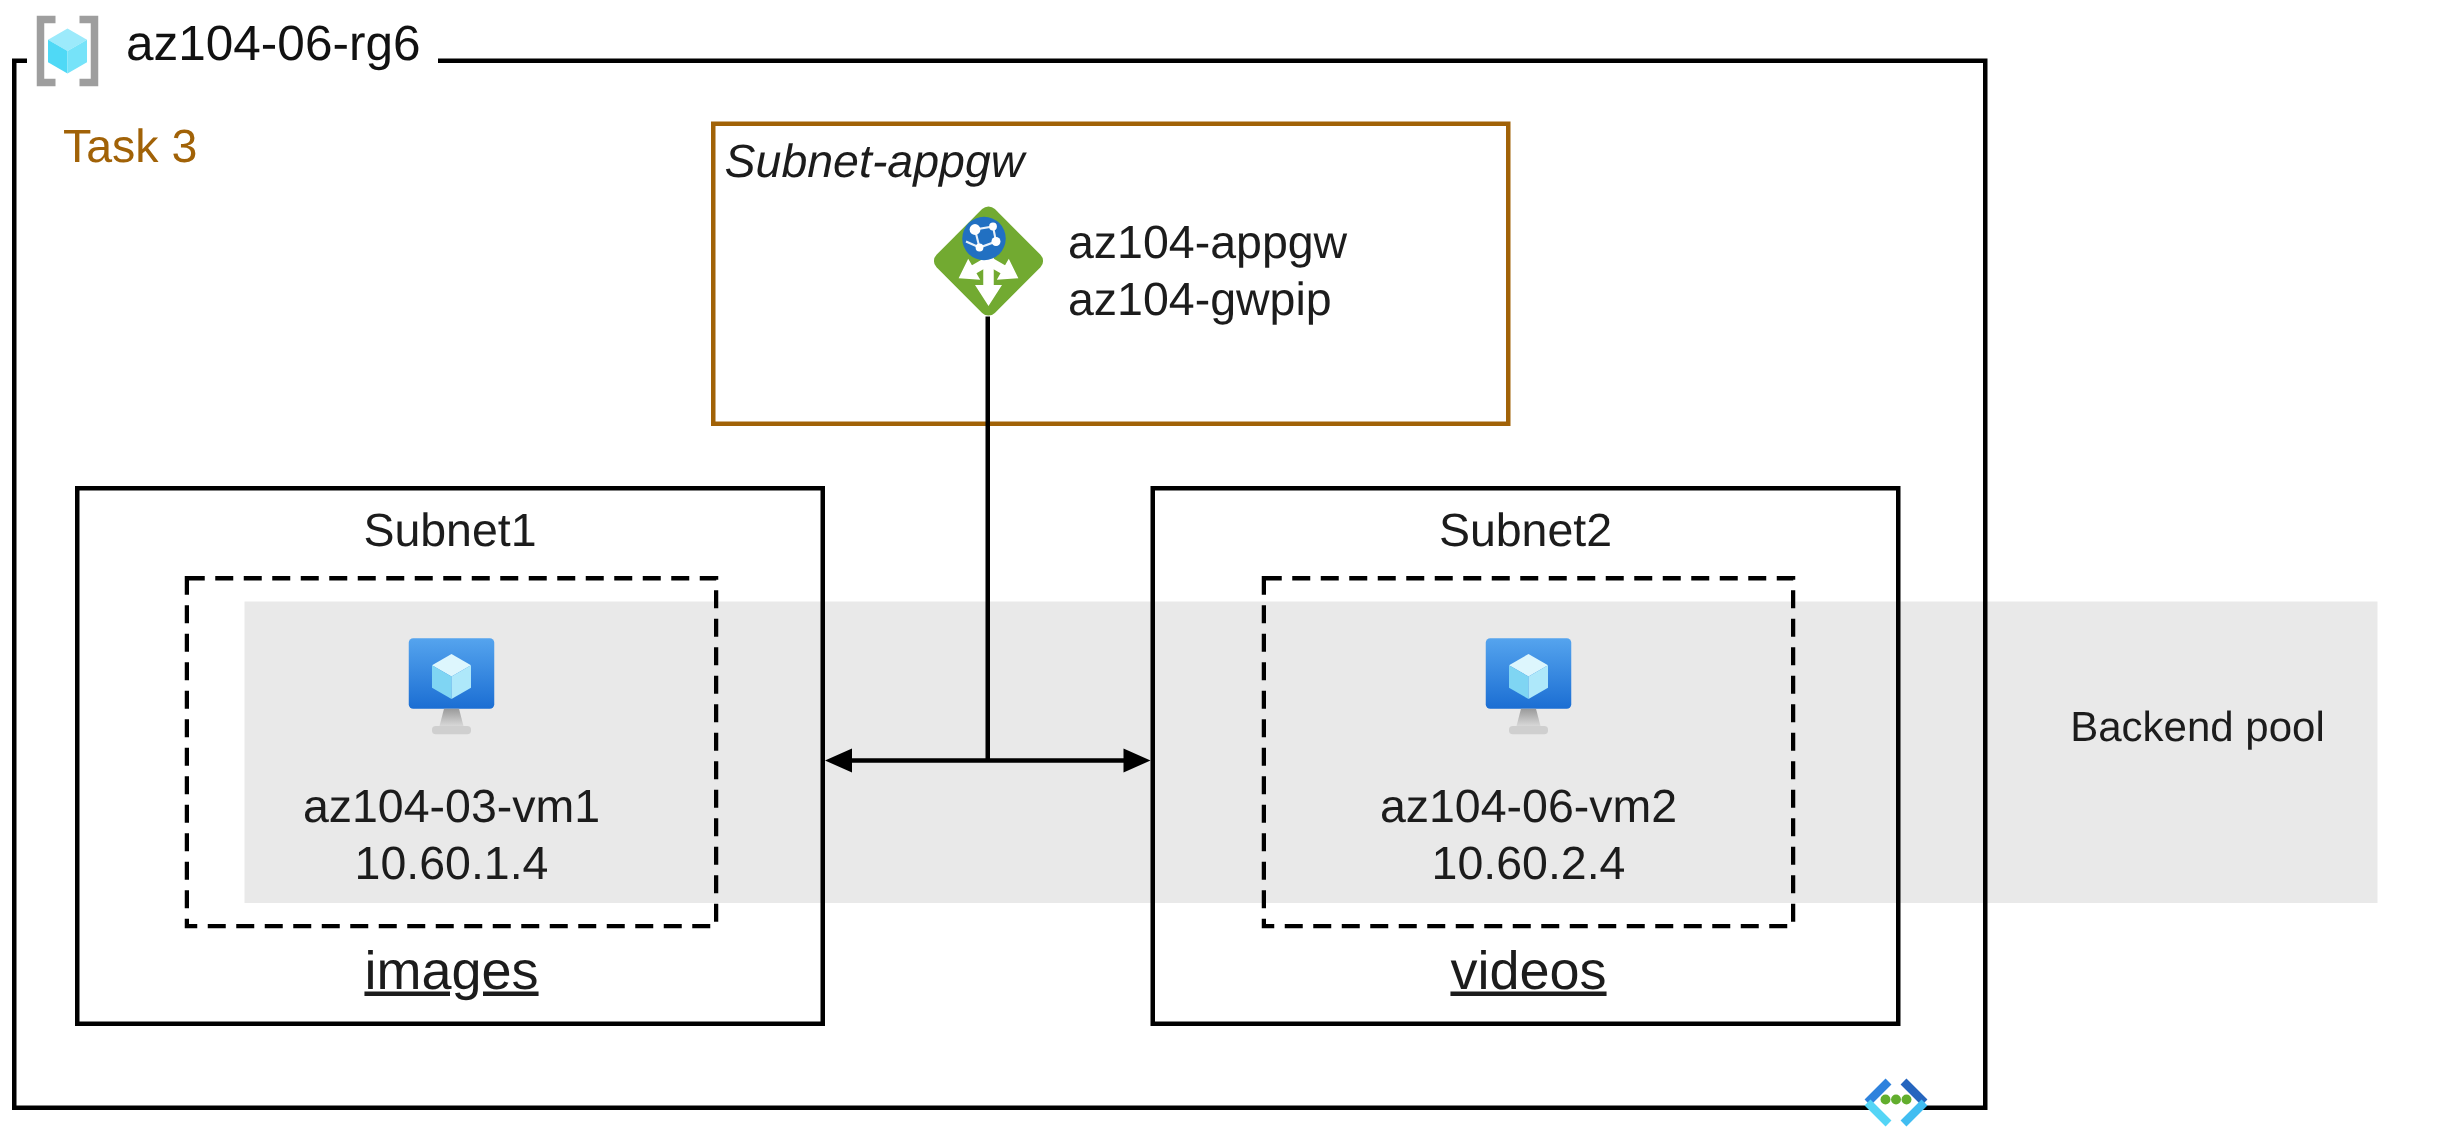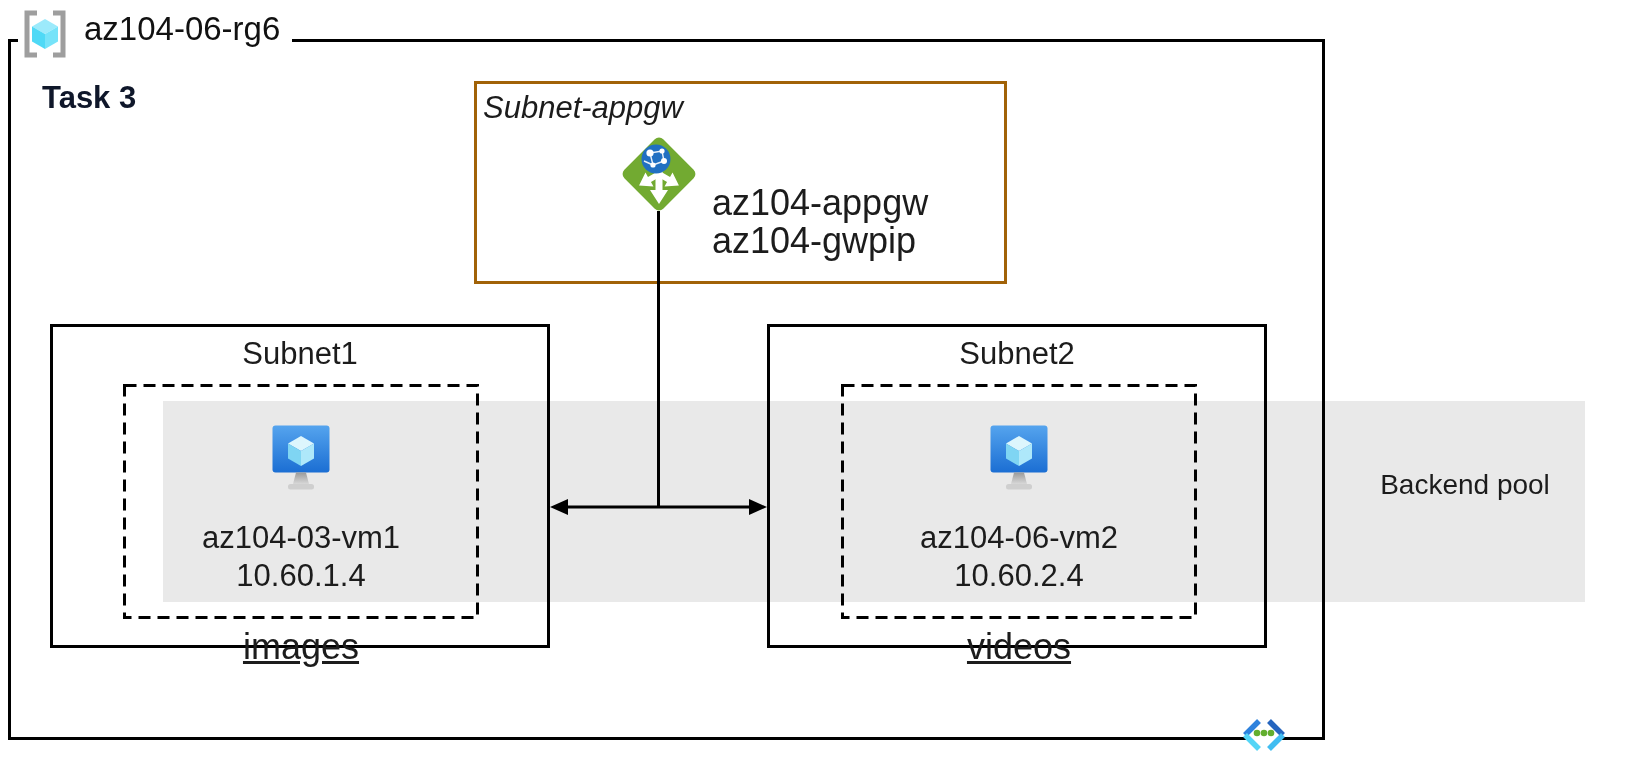--- a/index.html
+++ b/index.html
@@ -8,33 +8,33 @@
   .canvas { position:relative; width:1625px; height:761px; background:#ffffff; overflow:hidden; }
 
   
   .band { position:absolute; left:163px; top:401px; width:1422px; height:201px; background:#e9e9e9; z-index:0; }
   .band-label { position:absolute; left:1170px; top:68px; width:264px; text-align:center; font-size:28px; color:#1c1c1c; }
 
   
   .rg-box { position:absolute; left:8px; top:39px; width:1317px; height:701px; border:3px solid #000; z-index:1; background:transparent; }
   .rg-header { position:absolute; left:18px; top:10px; height:50px; display:flex; align-items:flex-start; gap:16px; padding:0 12px 0 4px; background:#ffffff; z-index:3; }
   .rg-title { font-size:33px; color:#111; white-space:nowrap; }
-  .task-label { position:absolute; left:42px; top:80px; font-size:31px; font-weight:bold; color:#0f172a; z-index:2; }
+  .task-label { position:absolute; left:42px; top:80px; font-size:31px; font-weight:normal; color:#a16207; z-index:2; }
 
   
   .appgw-box { position:absolute; left:474px; top:81px; width:533px; height:203px; border:3px solid #a16207; z-index:1;font-style:italic; }
   .appgw-box .box-label { display:block; padding:6px 0 0 6px; font-size:31px; }
   .appgw-icon { position:absolute; left:620px; top:135px; z-index:2; }
-  .appgw-texts { position:absolute; left:712px; top:143px; font-size:36px; line-height:38px; z-index:2;margin-top:41px; }
+  .appgw-texts { position:absolute; left:712px; top:143px; font-size:31px; line-height:38px; z-index:2; }
 
   
   .connector { position:absolute; left:540px; top:205px; z-index:1; }
 
   
-  .subnet-box { position:absolute; top:324px; width:500px; height:324px; border:3px solid #000; z-index:1; background:transparent; }
+  .subnet-box { position:absolute; top:324px; width:500px; height:360px; border:3px solid #000; z-index:1; background:transparent; }
   .subnet1 { left:50px; } .subnet2 { left:767px; }
   .subnet-box .box-label { display:block; text-align:center; margin-top:9px; font-size:31px; }
   .dashed-rect { position:absolute; top:384px; z-index:1; }
   .dashed1 { left:123px; } .dashed2 { left:841px; }
   .vm-icon { position:absolute; top:424px; z-index:2; }
   .vm1-icon { left:271px; } .vm2-icon { left:989px; }
   .vm-text { position:absolute; transform:translateX(-50%); font-size:31px; text-align:center; white-space:nowrap; z-index:2; }
   .vm-name { top:520px; } .vm-ip { top:558px; }
   .c1 { left:301px; } .c2 { left:1019px; }
   .caption { position:absolute; top:626px; transform:translateX(-50%); font-size:36px; z-index:2;text-decoration:underline; }

